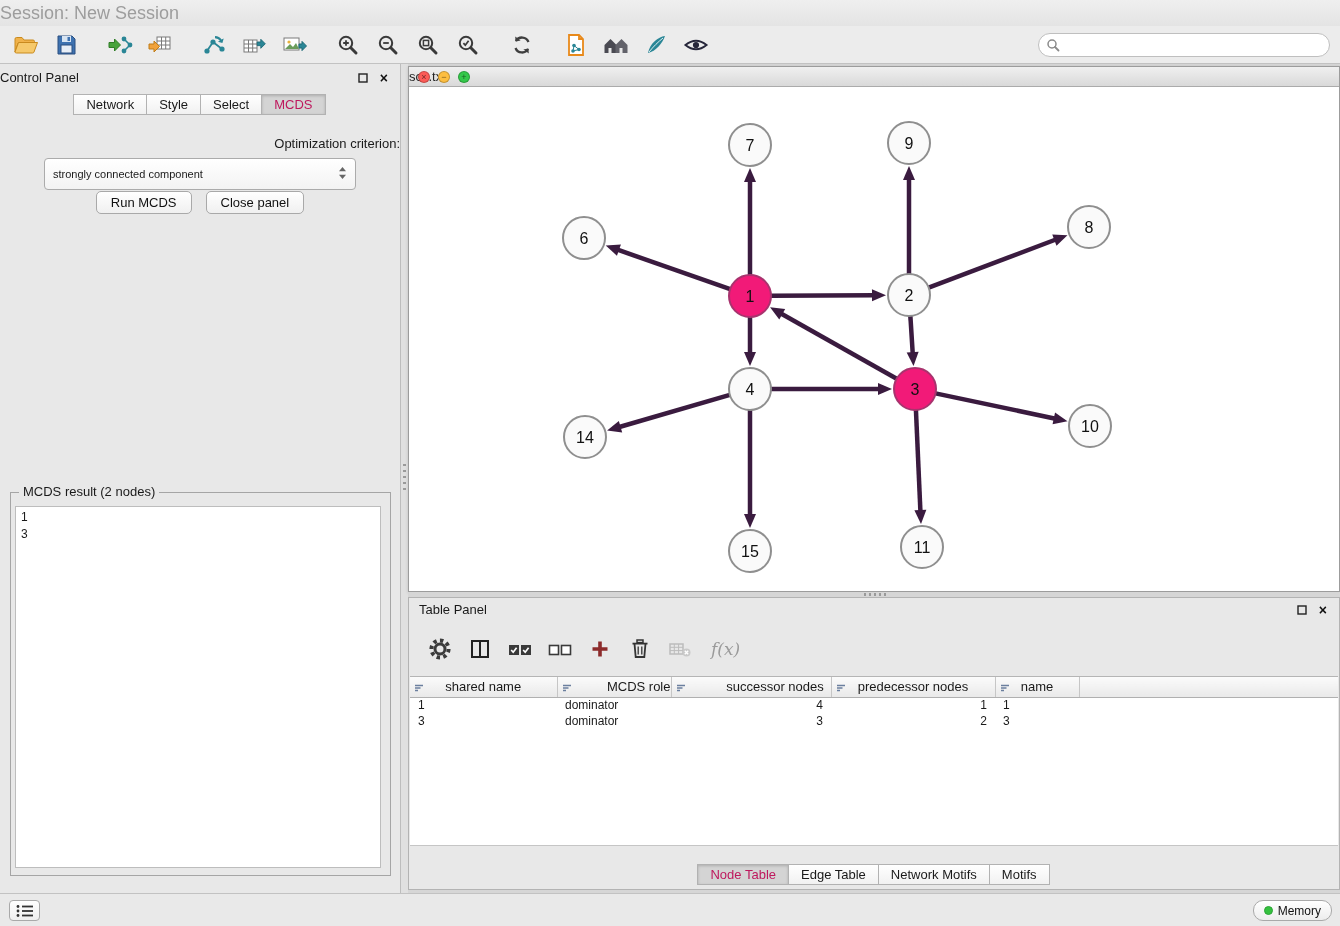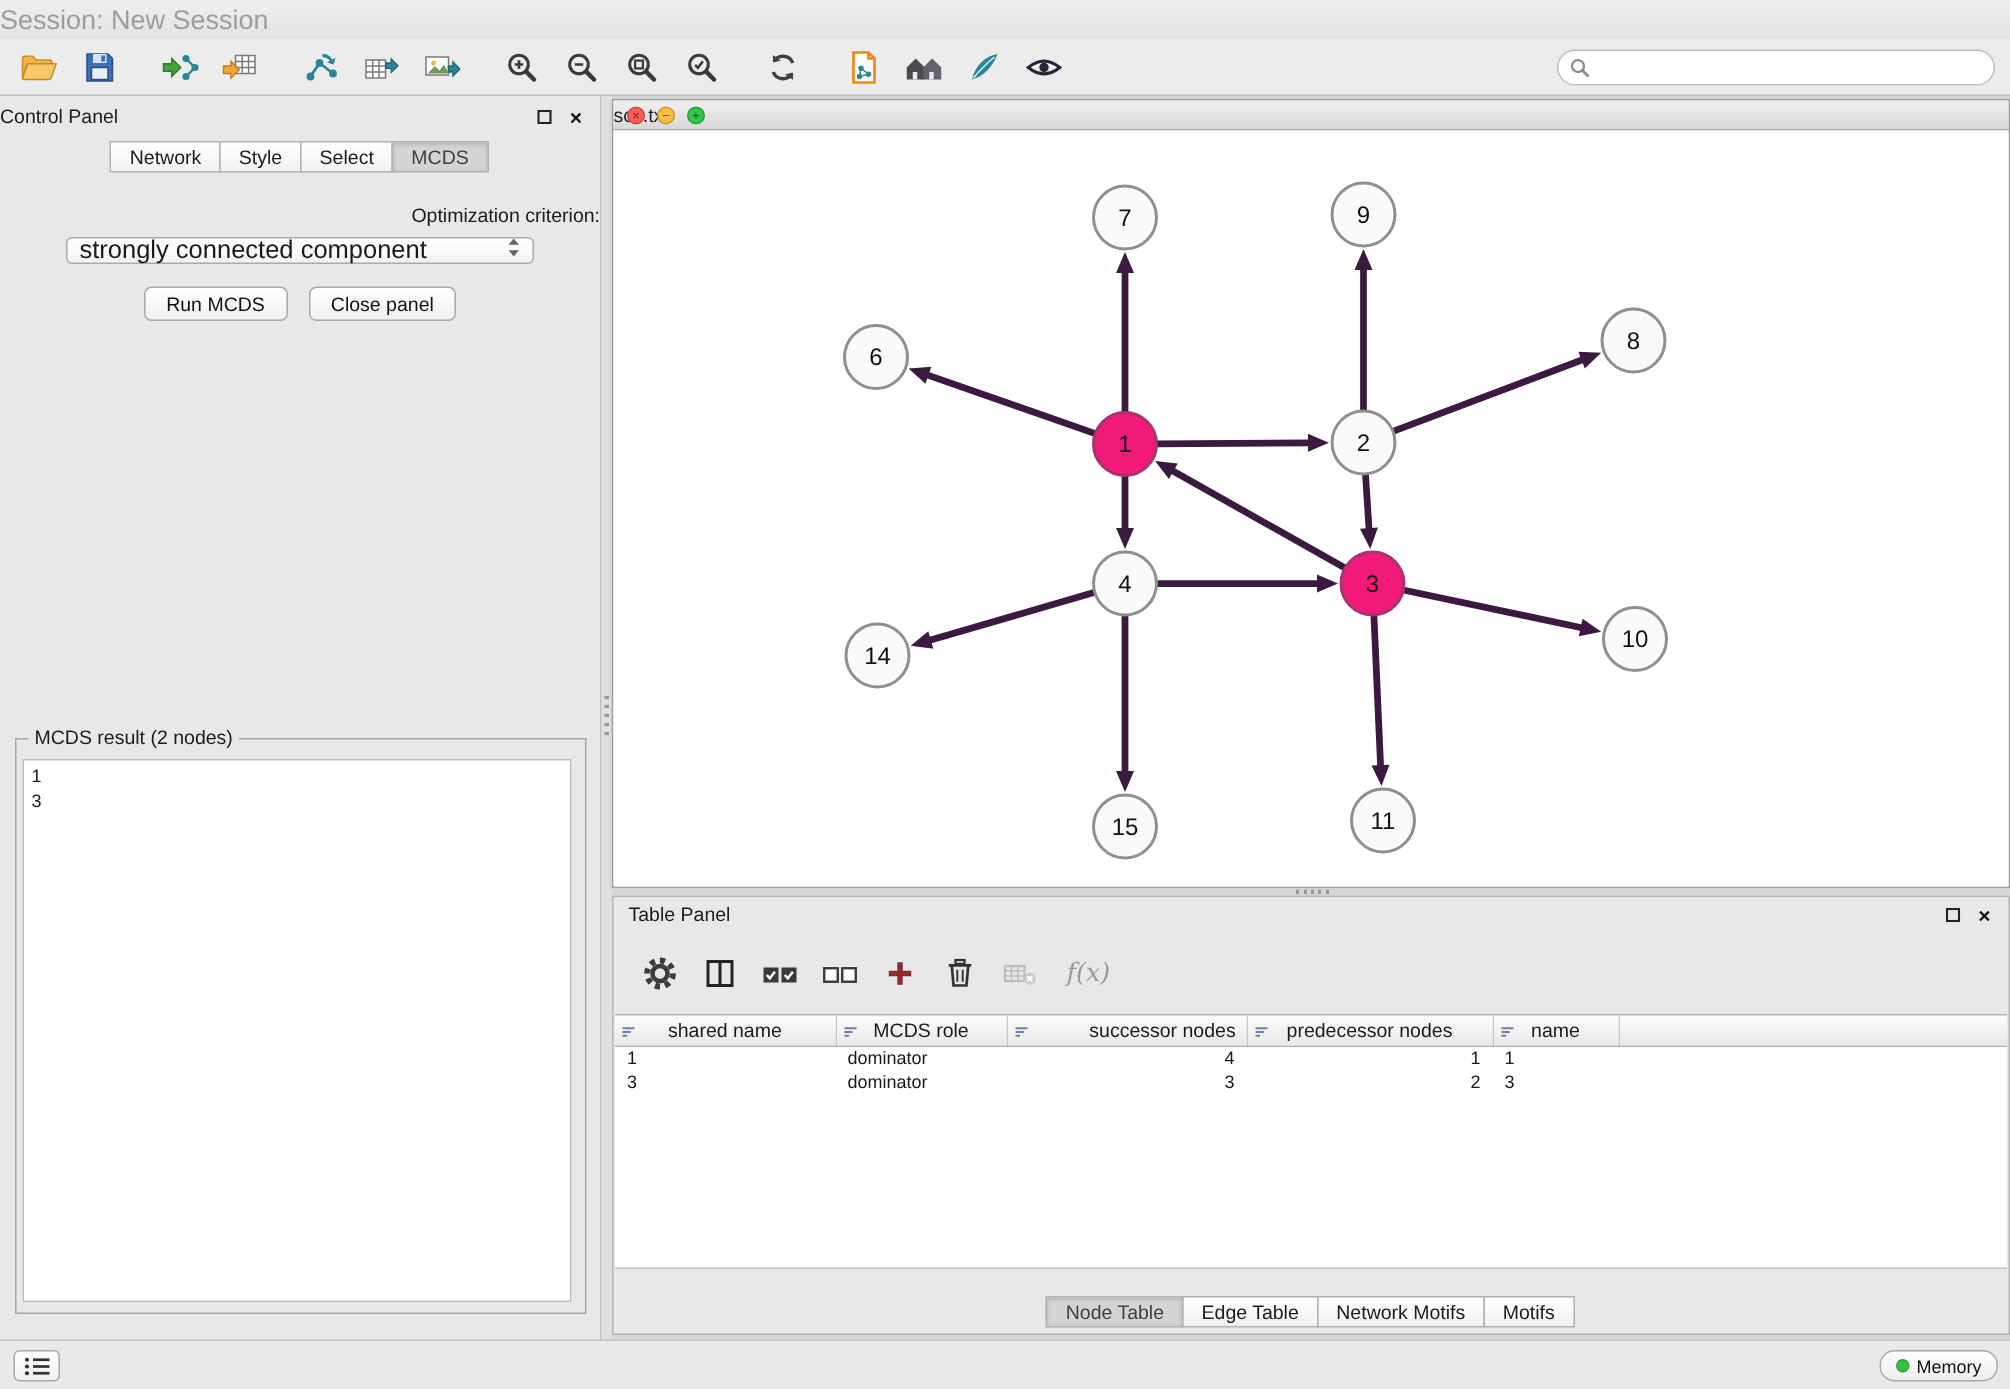--- a/index.html
+++ b/index.html
@@ -27,25 +27,25 @@
   
   .control-panel{position:absolute;left:0;top:64px;width:401px;height:829px;background:#e8e8e8;
     border-right:1px solid #bdbdbd}
   .cp-header{position:absolute;left:0;top:0;width:100%;height:28px;line-height:28px;}
   .win-btns{position:absolute;right:12px;top:0;height:28px;display:flex;align-items:center;gap:12px}
   .float-btn{display:inline-flex}
   .close-x{font-weight:bold;font-size:14px;color:#111;line-height:1}
   .cp-tabs{position:absolute;left:0;top:30px;width:100%;display:flex;justify-content:center}
   .cp-tab,.tp-tab{height:21px;padding:0 12px;font-size:13px;font-family:inherit;
     background:linear-gradient(#ffffff,#f1f1f1);border:1px solid #b2b2b2;margin-left:-1px;color:#1a1a1a}
-  .cp-tab.active,.tp-tab.active{background:#d4d4d4;color:#404040;box-shadow:inset 0 1px 3px rgba(0,0,0,.18)}
+  .cp-tab.active,.tp-tab.active{background:#d4d4d4;color:#be185d;box-shadow:inset 0 1px 3px rgba(0,0,0,.18)}
   .cp-opt-label{position:absolute;left:0;top:72px;width:100%;text-align:right;font-size:13px}
-  .cp-select{position:absolute;left:44px;top:94px;width:312px;height:18px;border:1px solid #ababab;
+  .cp-select{position:absolute;left:44px;top:94px;width:312px;height:32px;border:1px solid #ababab;
     border-radius:4px;background:linear-gradient(#ffffff,#f3f3f3);display:flex;align-items:center;
-    padding:0 8px;font-size:17px}
+    padding:0 8px;font-size:11px}
   .cp-select .sel-text{flex:1;white-space:nowrap;overflow:hidden}
   .cp-buttons{position:absolute;left:0;top:127px;width:100%;display:flex;justify-content:center;gap:14px}
   .mac-btn{height:23px;padding:0 14px;font-size:13px;font-family:inherit;color:#111;
     background:linear-gradient(#ffffff,#f0f0f0);border:1px solid #a9a9a9;border-radius:5px}
   .result-group{position:absolute;left:10px;top:428px;width:381px;height:384px;
     border:1px solid #a5a5a5}
   .result-legend{position:absolute;top:-9px;left:8px;background:#e8e8e8;padding:0 4px;font-size:13px}
   .result-box{position:absolute;left:4px;right:9px;top:13px;bottom:7px;background:#fff;
     border:1px solid #bdbdbd;padding:2px 5px;font-size:12px;line-height:17px;overflow:hidden}
 
@@ -453,21 +453,21 @@
         </button>
       <span class="fx">f(x)</span>
     </div>
     <div class="tp-table">
       <table>
         <thead>
             <tr>
               <th style="width: 147px;"><span class="sort-ico"><svg width="10" height="10" viewBox="0 0 10 10">
                     <path d="M1 2.5 h8 M1 5 h5.5 M1 7.5 h3" stroke="#6b7f9e" stroke-width="1.4" fill="none"></path>
                   </svg></span><span>shared name</span></th>
-              <th style="width: 114px;"><span class="sort-ico"><svg width="10" height="10" viewBox="0 0 10 10">
+              <th style="width: 114px; text-align: right;"><span class="sort-ico"><svg width="10" height="10" viewBox="0 0 10 10">
                     <path d="M1 2.5 h8 M1 5 h5.5 M1 7.5 h3" stroke="#6b7f9e" stroke-width="1.4" fill="none"></path>
                   </svg></span><span>MCDS role</span></th>
               <th style="width: 160px; padding-left: 48px;"><span class="sort-ico"><svg width="10" height="10" viewBox="0 0 10 10">
                     <path d="M1 2.5 h8 M1 5 h5.5 M1 7.5 h3" stroke="#6b7f9e" stroke-width="1.4" fill="none"></path>
                   </svg></span><span>successor nodes</span></th>
               <th style="width: 164px;"><span class="sort-ico"><svg width="10" height="10" viewBox="0 0 10 10">
                     <path d="M1 2.5 h8 M1 5 h5.5 M1 7.5 h3" stroke="#6b7f9e" stroke-width="1.4" fill="none"></path>
                   </svg></span><span>predecessor nodes</span></th>
               <th style="width: 84px;"><span class="sort-ico"><svg width="10" height="10" viewBox="0 0 10 10">
                     <path d="M1 2.5 h8 M1 5 h5.5 M1 7.5 h3" stroke="#6b7f9e" stroke-width="1.4" fill="none"></path>

